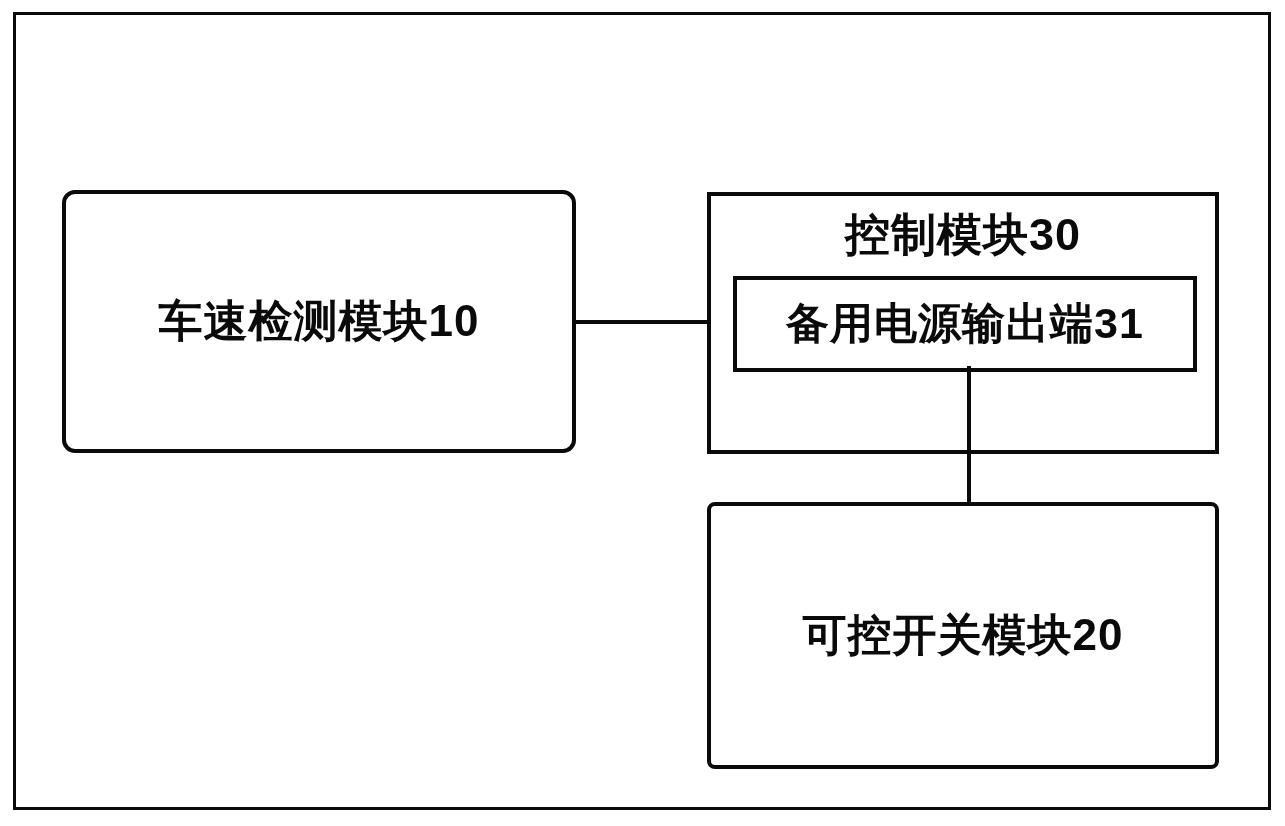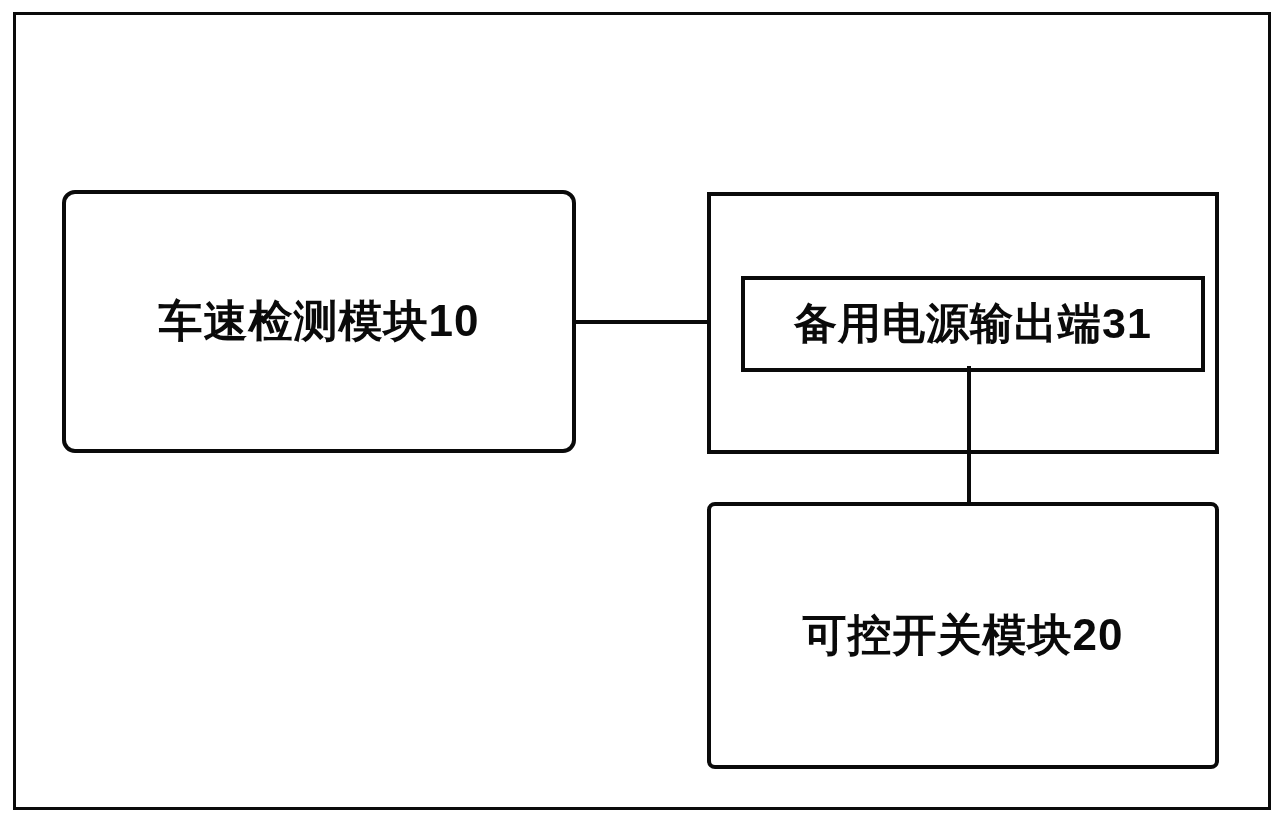--- a/index.html
+++ b/index.html
@@ -67,21 +67,20 @@
     line-height: 52px;
   }
   .block-backup {
     position: absolute;
     left: 22px; top: 80px;
     width: 464px; height: 96px;
     border: 4px solid var(--line-color);
     background: var(--bg-color);
     display: flex; align-items: center; justify-content: center;
     font-size: 43px;
-    margin-left: 8px;
   }
   .block-switch {
     left: 707px; top: 502px;
     width: 512px; height: 267px;
     display: flex; align-items: center; justify-content: center; border-radius: 8px;
   }
   .connector {
     position: absolute;
     background: var(--line-color);
   }
@@ -100,20 +99,21 @@
 <div class="canvas">
 
   <div class="outer-border"></div>
 
 
   <div class="block block-speed">
     <span>车速检测模块10</span>
   </div>
 
   <div class="block block-control">
+    <div class="control-label">控制模块30</div>
     <div class="block-backup">
       <span>备用电源输出端31</span>
     </div>
   </div>
 
   <div class="block block-switch">
     <span>可控开关模块20</span>
   </div>
 
   <div class="connector connector-h"></div>

